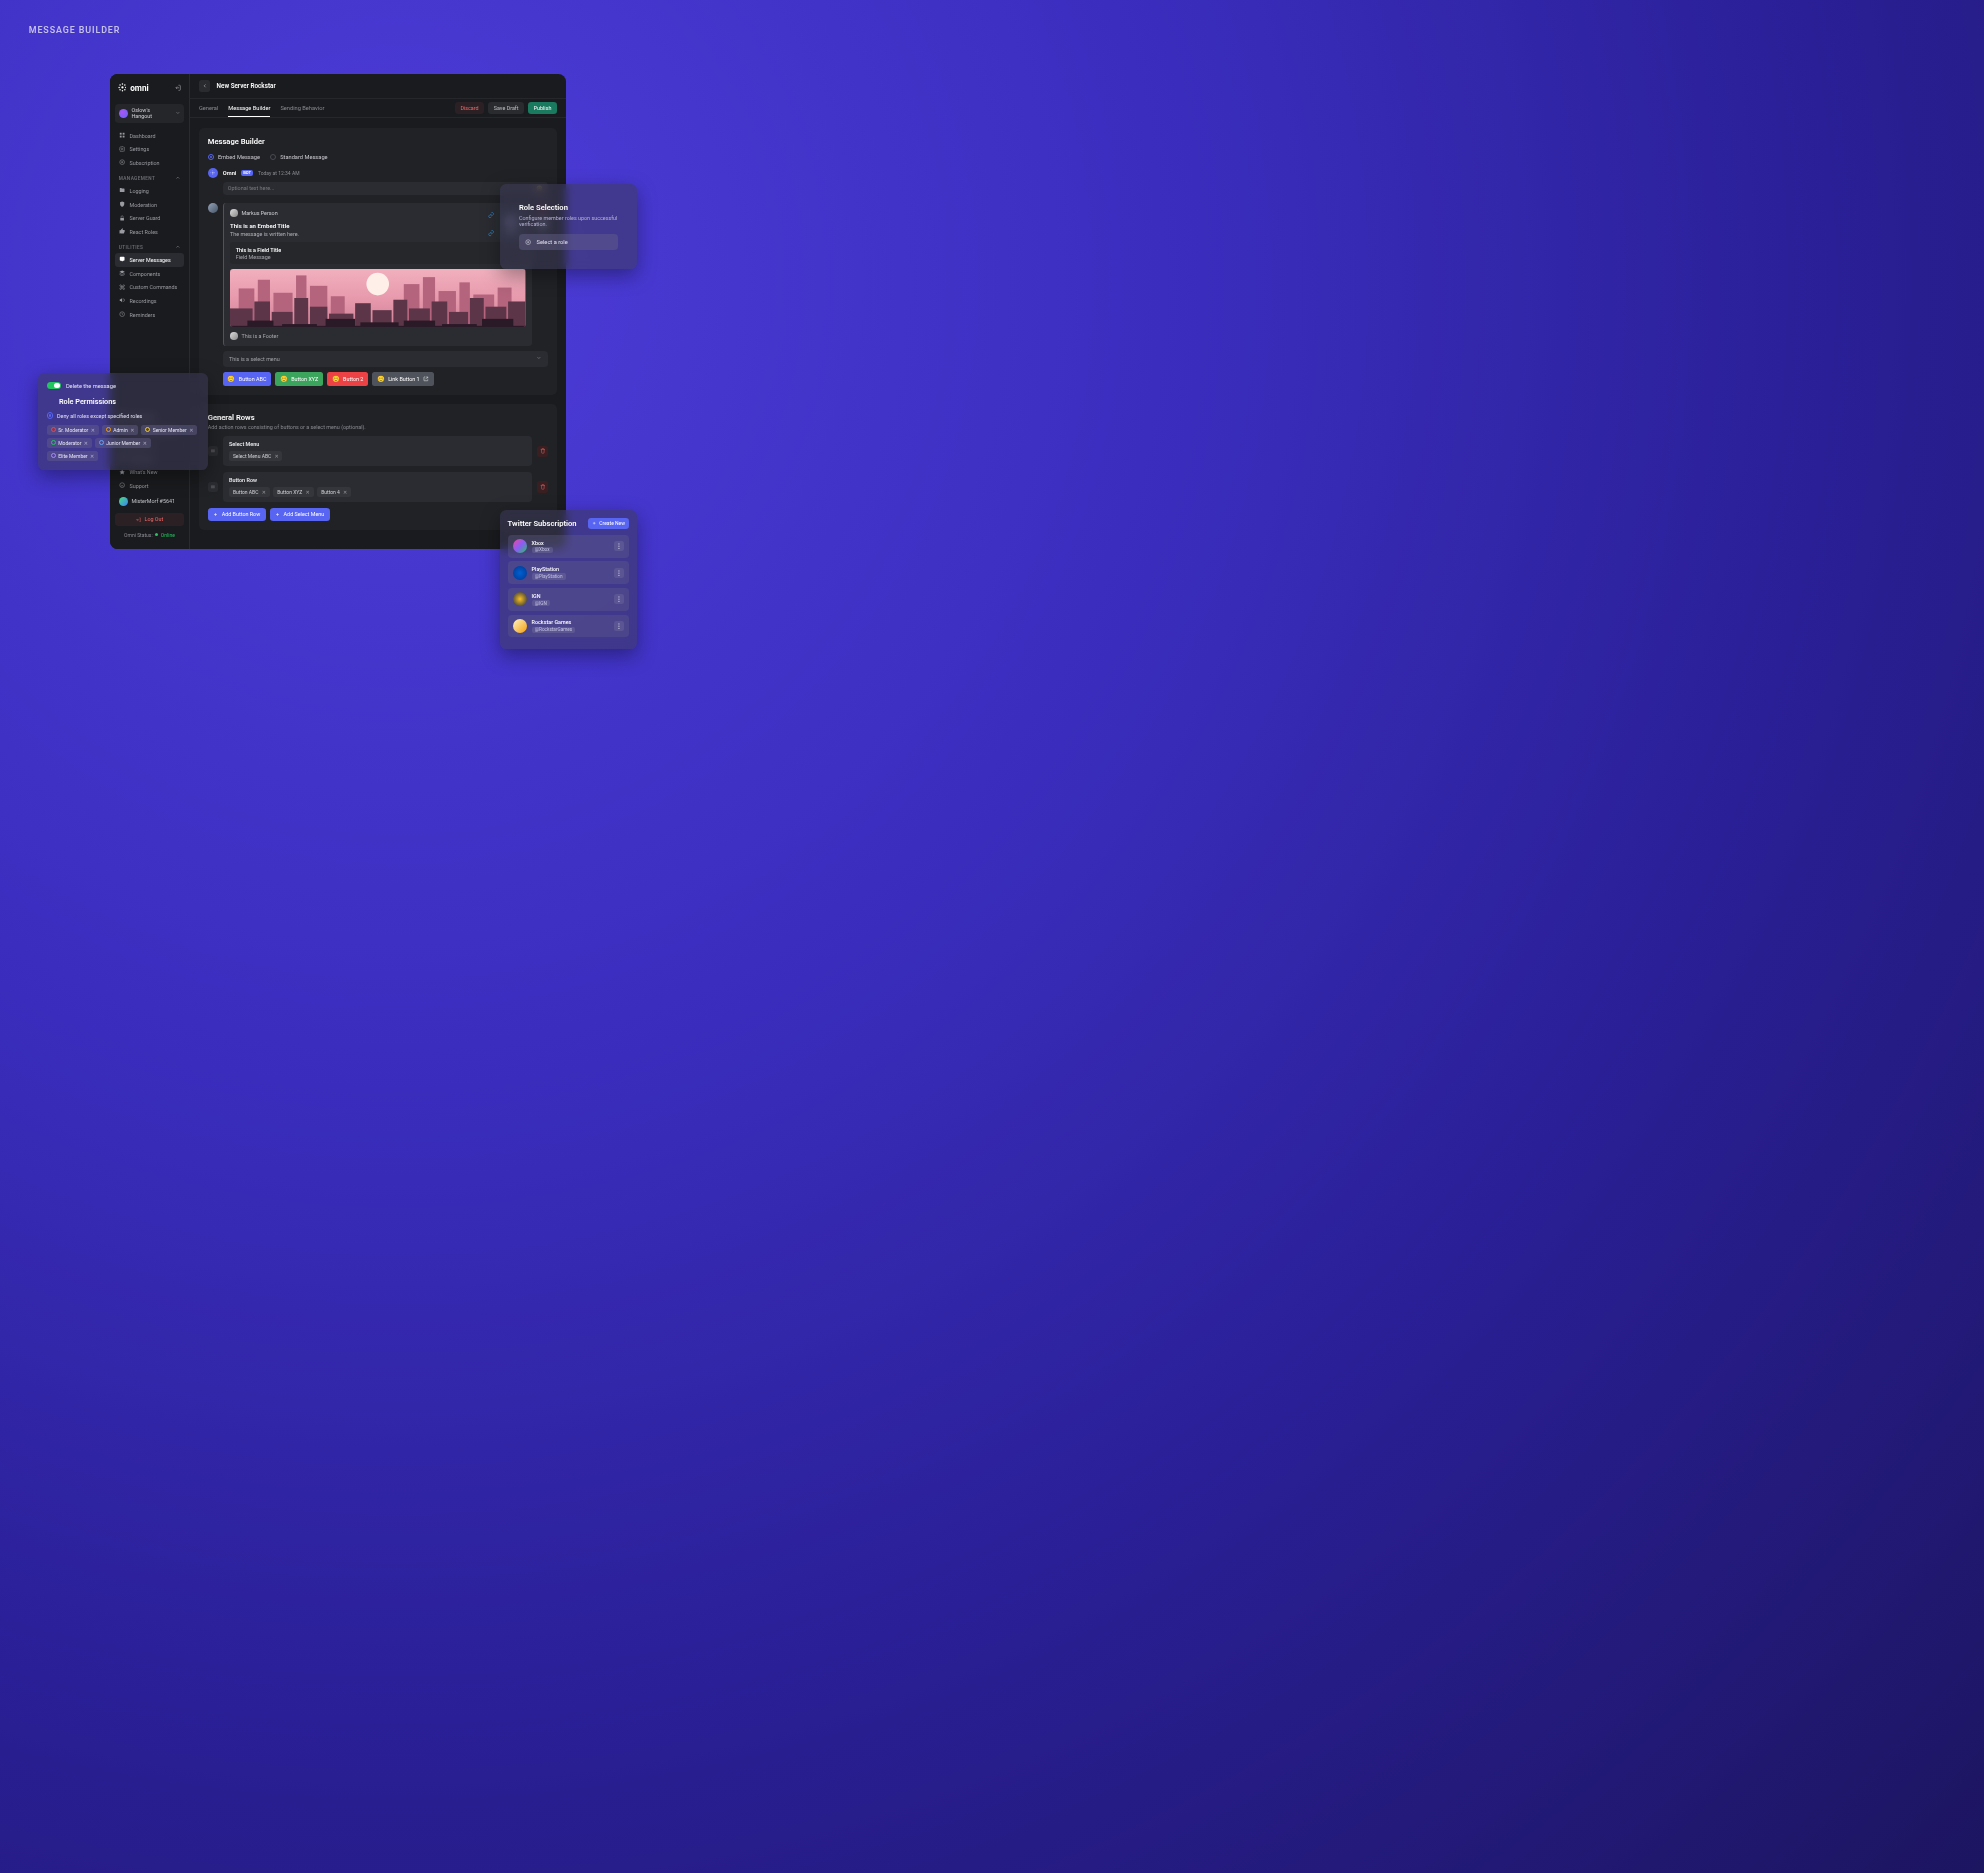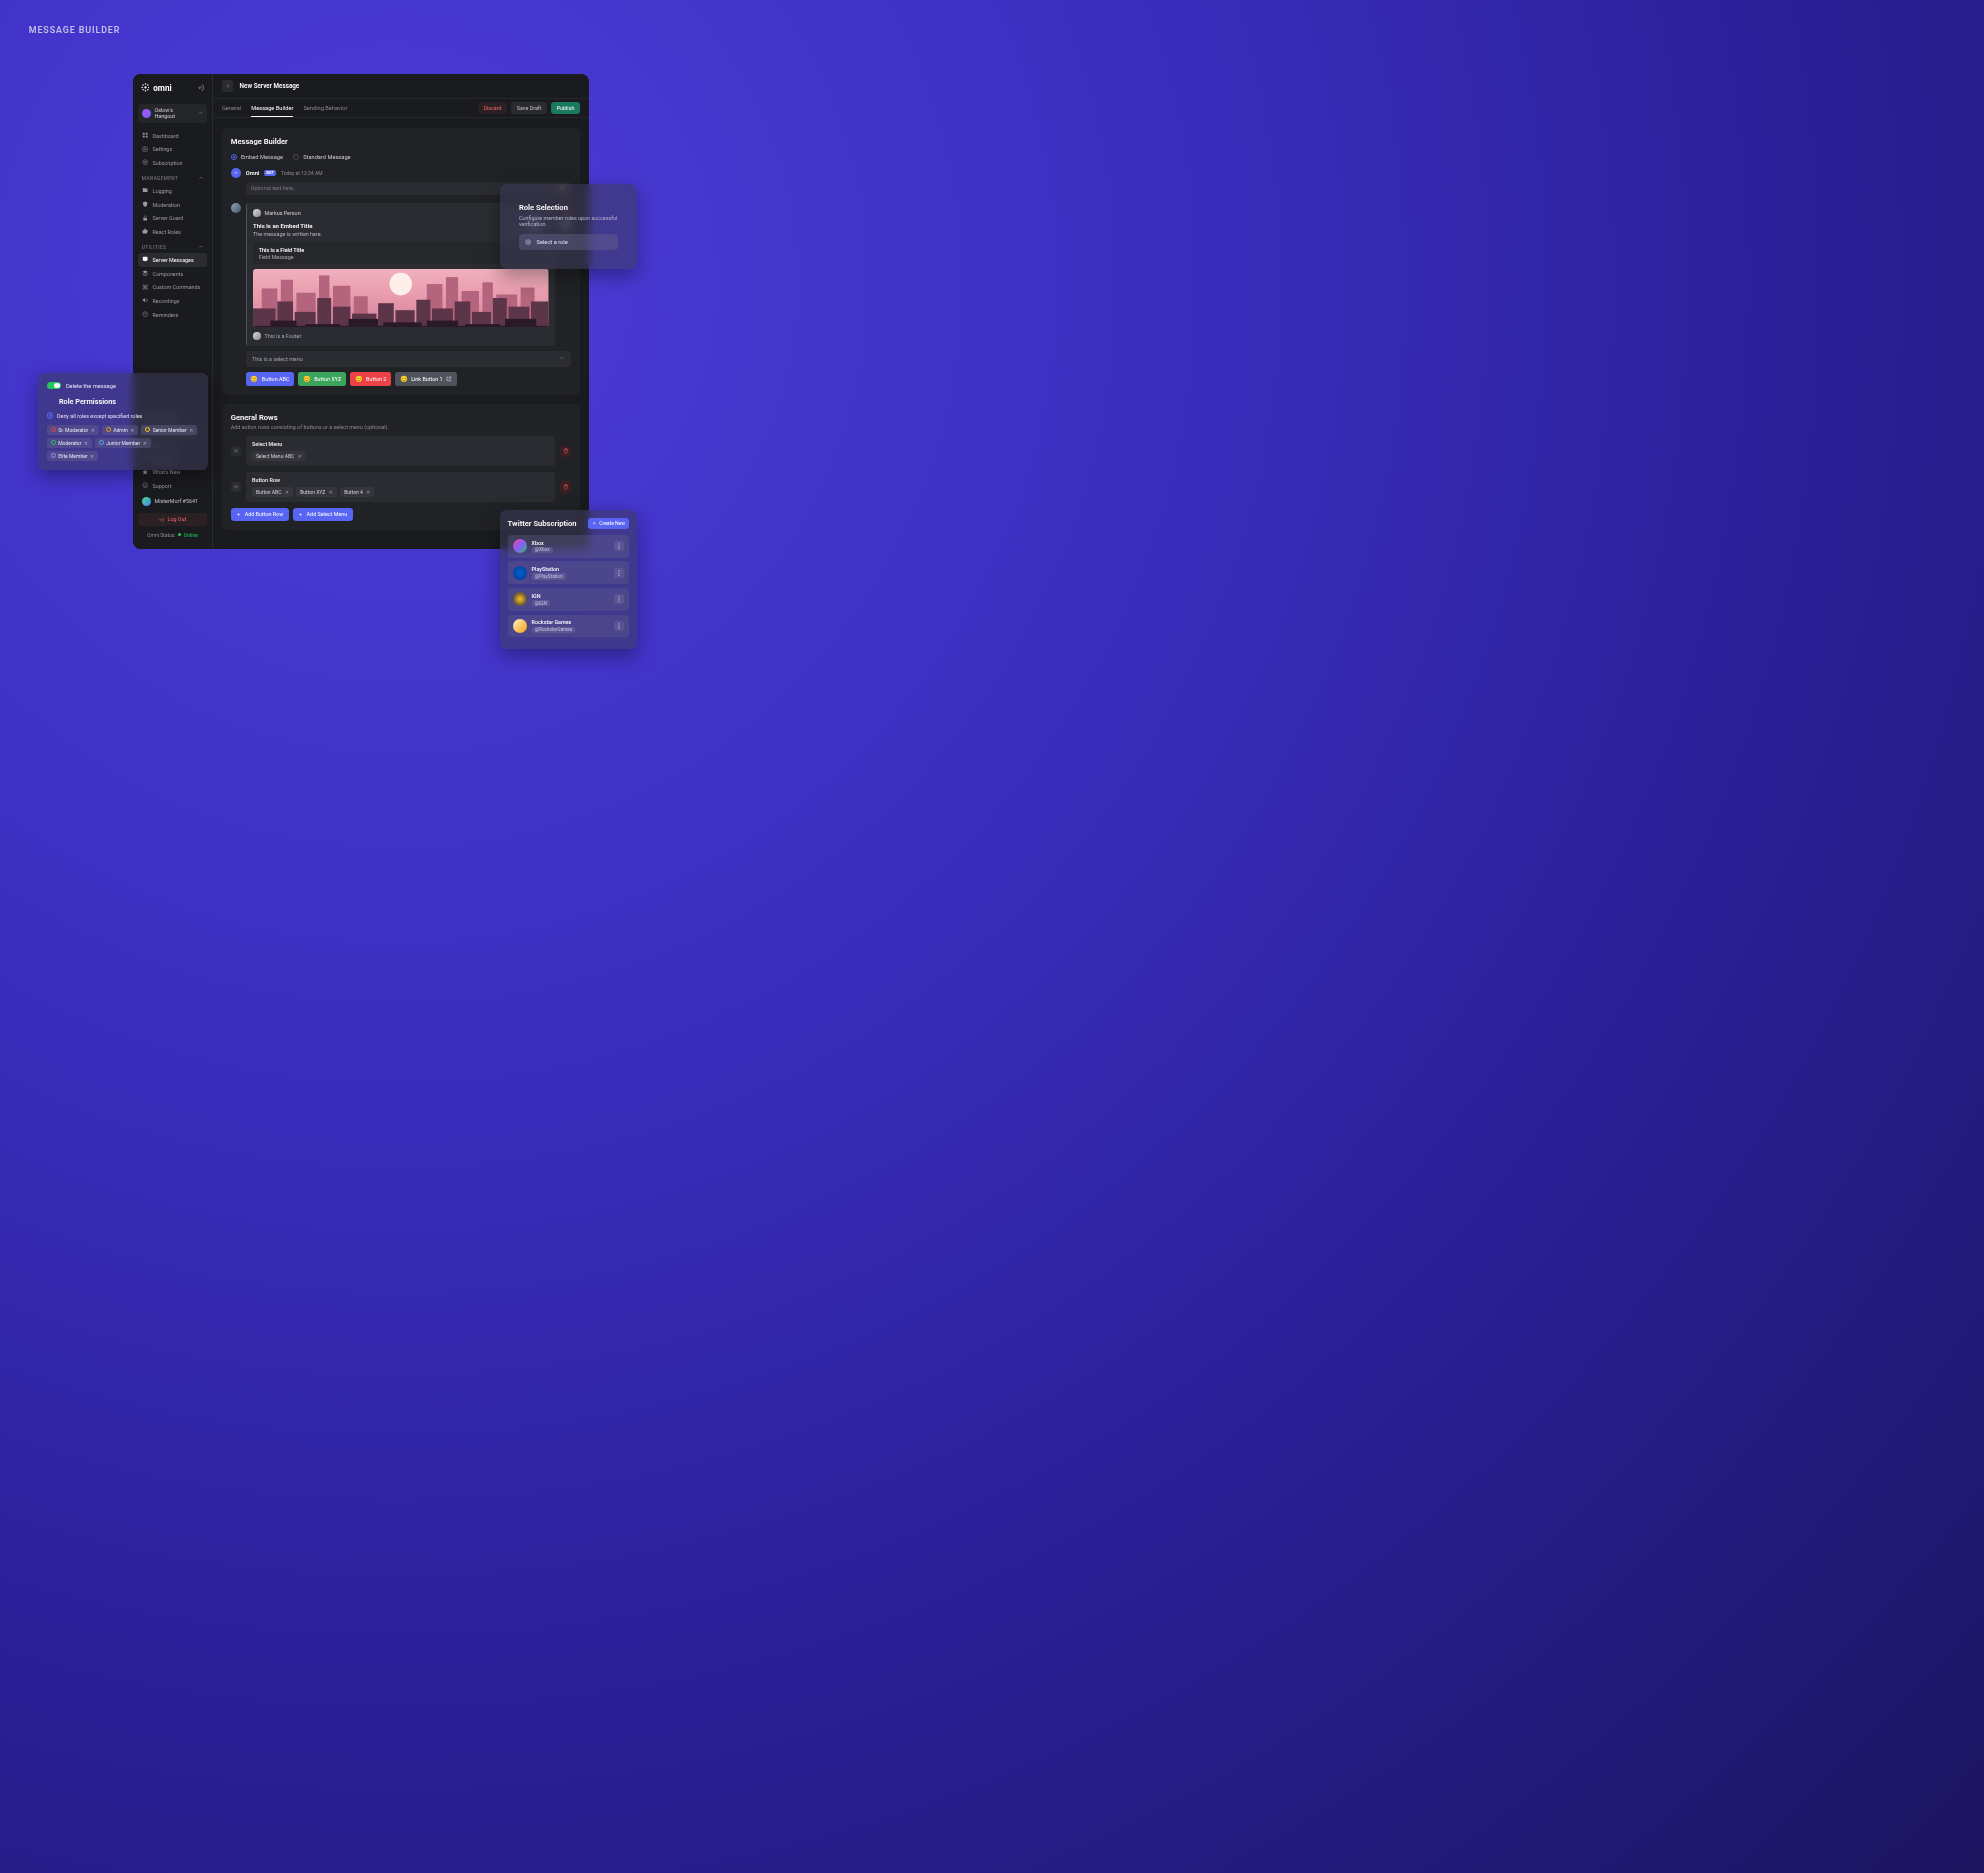--- a/index.html
+++ b/index.html
@@ -16,21 +16,21 @@
     font-weight: 600;
     letter-spacing: 0.9px;
     color: #c5c0ea;
     margin-left: 3.8px;
     margin-bottom: 39px;
   }
   .app {
     background: #1a1b1e;
     border-radius: 7.6px;
     width: 456px;
-    margin-left: 108px;
+    margin-left: 85px;
     display: flex;
     overflow: hidden;
     position: relative;
   }
   
   .sidebar {
     width: 80px;
     background: #1a1b1e;
     border-right: 0.6px solid #2a2b2f;
     display: flex;
@@ -386,21 +386,21 @@
     </div>
   </aside>
 
   <div class="main">
     <div class="topbar">
       <div class="back-btn">
           <svg viewBox="0 0 24 24" fill="none" stroke="currentColor" stroke-width="2.5">
             <polyline points="15 18 9 12 15 6"></polyline>
           </svg>
         </div>
-      <div class="topbar-title">New Server Message</div>
+      <div class="topbar-title">New Server Rockstar</div>
     </div>
     <div class="tabs-row">
       <div class="tab">General</div>
       <div class="tab active">Message Builder</div>
       <div class="tab">Sending Behavior</div>
       <div class="tabs-actions">
         <div class="btn btn-danger-text">Discard</div>
         <div class="btn btn-muted">Save Draft</div>
         <div class="btn btn-success">Publish</div>
       </div>

